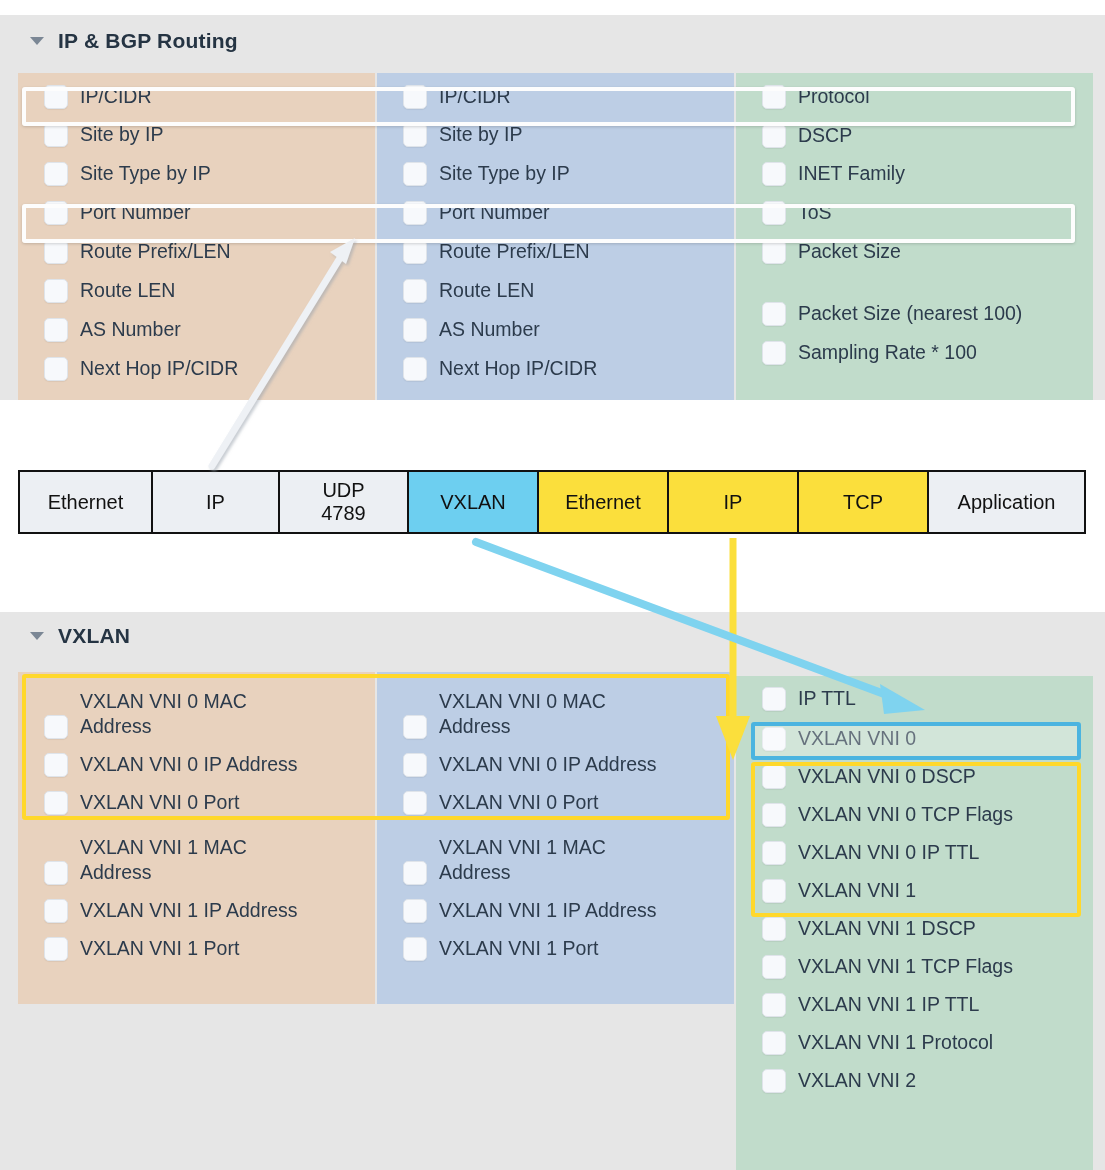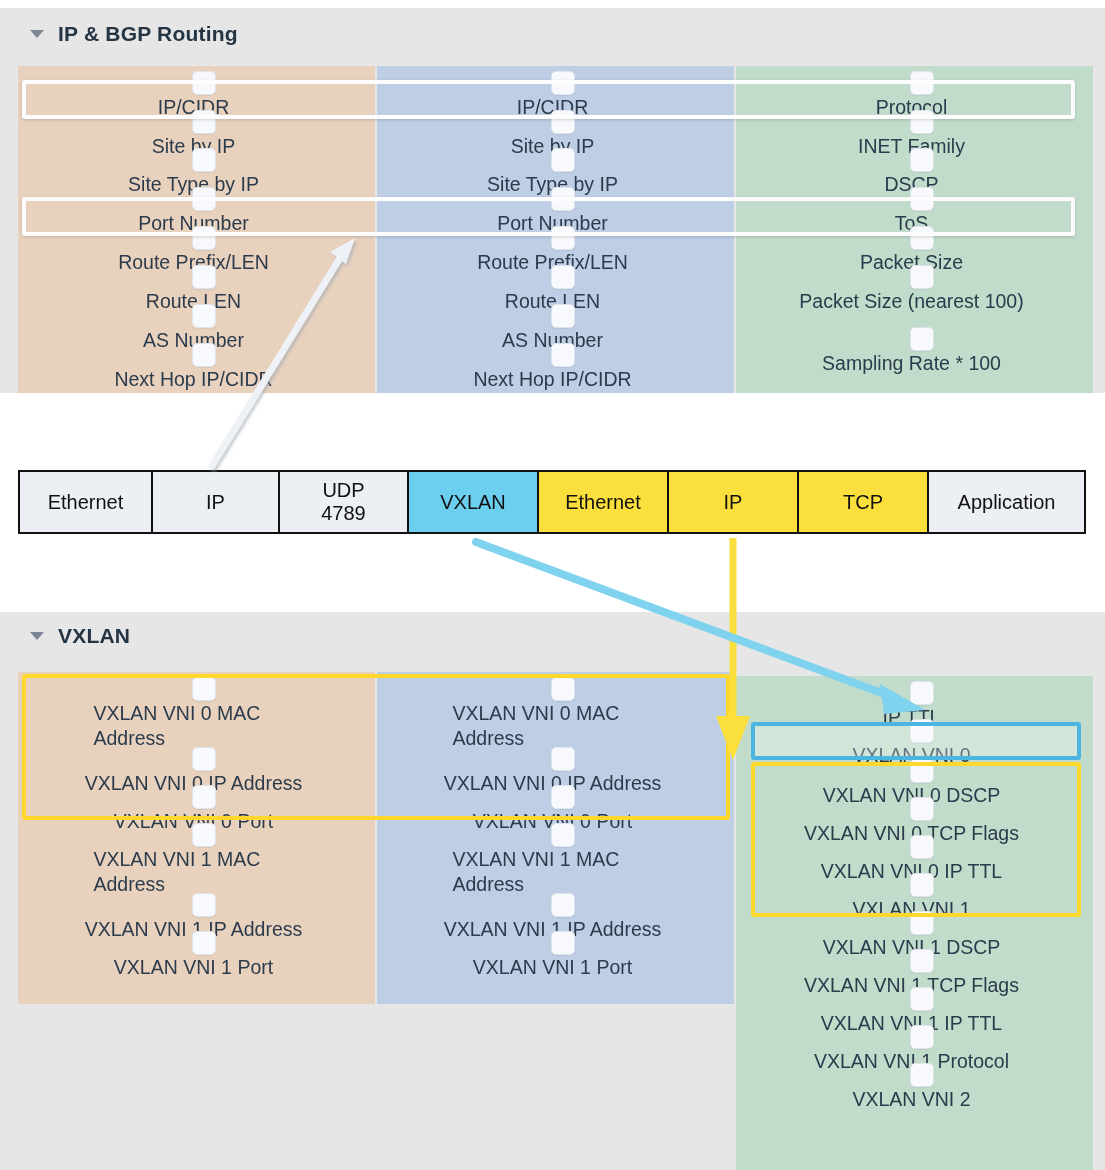--- a/index.html
+++ b/index.html
@@ -16,21 +16,21 @@
   }
 
   
   .panel {
     position: absolute;
     left: 0;
     width: 1105px;
     background: #e6e6e6;
     box-sizing: border-box;
   }
-  #panel-routing { top: 8px; height: 385px; }
+  #panel-routing { top: 15px; height: 385px; }
   #panel-vxlan  { top: 612px; height: 558px; }
 
   .section-head {
     position: absolute;
     left: 30px;
     display: flex;
     align-items: center;
     gap: 14px;
   }
   #panel-routing .section-head { top: 14px; }
@@ -57,24 +57,23 @@
     width: 357px;
     box-sizing: border-box;
   }
   .col.c0 { left: 18px;  background: #e8d2be; }
   .col.c1 { left: 377px; background: #bdcee5; }
   .col.c2 { left: 736px; background: #c1dccb; }
 
   .row {
     position: relative;
     display: flex;
-    align-items: center;
+    align-items: flex-end;
     padding: 3px 0 3px 4px;
     box-sizing: border-box;
-    flex-direction: column;
   }
   .cb {
     flex: 0 0 auto;
     width: 22px; height: 22px;
     margin: 2px 12px 0 22px;
     background: #f7f9fc;
     border: 1px solid #dfe4ea;
     border-radius: 5px;
     box-shadow: 0 1px 1px rgba(0,0,0,.06);
   }
@@ -217,27 +216,27 @@
         <span class="cb"></span>
         <span class="lbl">Next Hop IP/CIDR</span>
       </div>
     </div>
 
     <div class="col c2" style="top:58px; height:327px;">
       <div class="row" style="height:39px">
         <span class="cb"></span>
         <span class="lbl">Protocol</span>
       </div>
+      <div class="row" style="height:39px">
+        <span class="cb"></span>
+        <span class="lbl">DSCP</span>
+      </div>
       <div class="row" style="height:38px">
         <span class="cb"></span>
         <span class="lbl">INET Family</span>
-      </div>
-      <div class="row" style="height:39px">
-        <span class="cb"></span>
-        <span class="lbl">DSCP</span>
       </div>
       <div class="row" style="height:39px">
         <span class="cb"></span>
         <span class="lbl">ToS</span>
       </div>
       <div class="row" style="height:39px">
         <span class="cb"></span>
         <span class="lbl">Packet Size</span>
       </div>
       <div class="row" style="height:62px">

